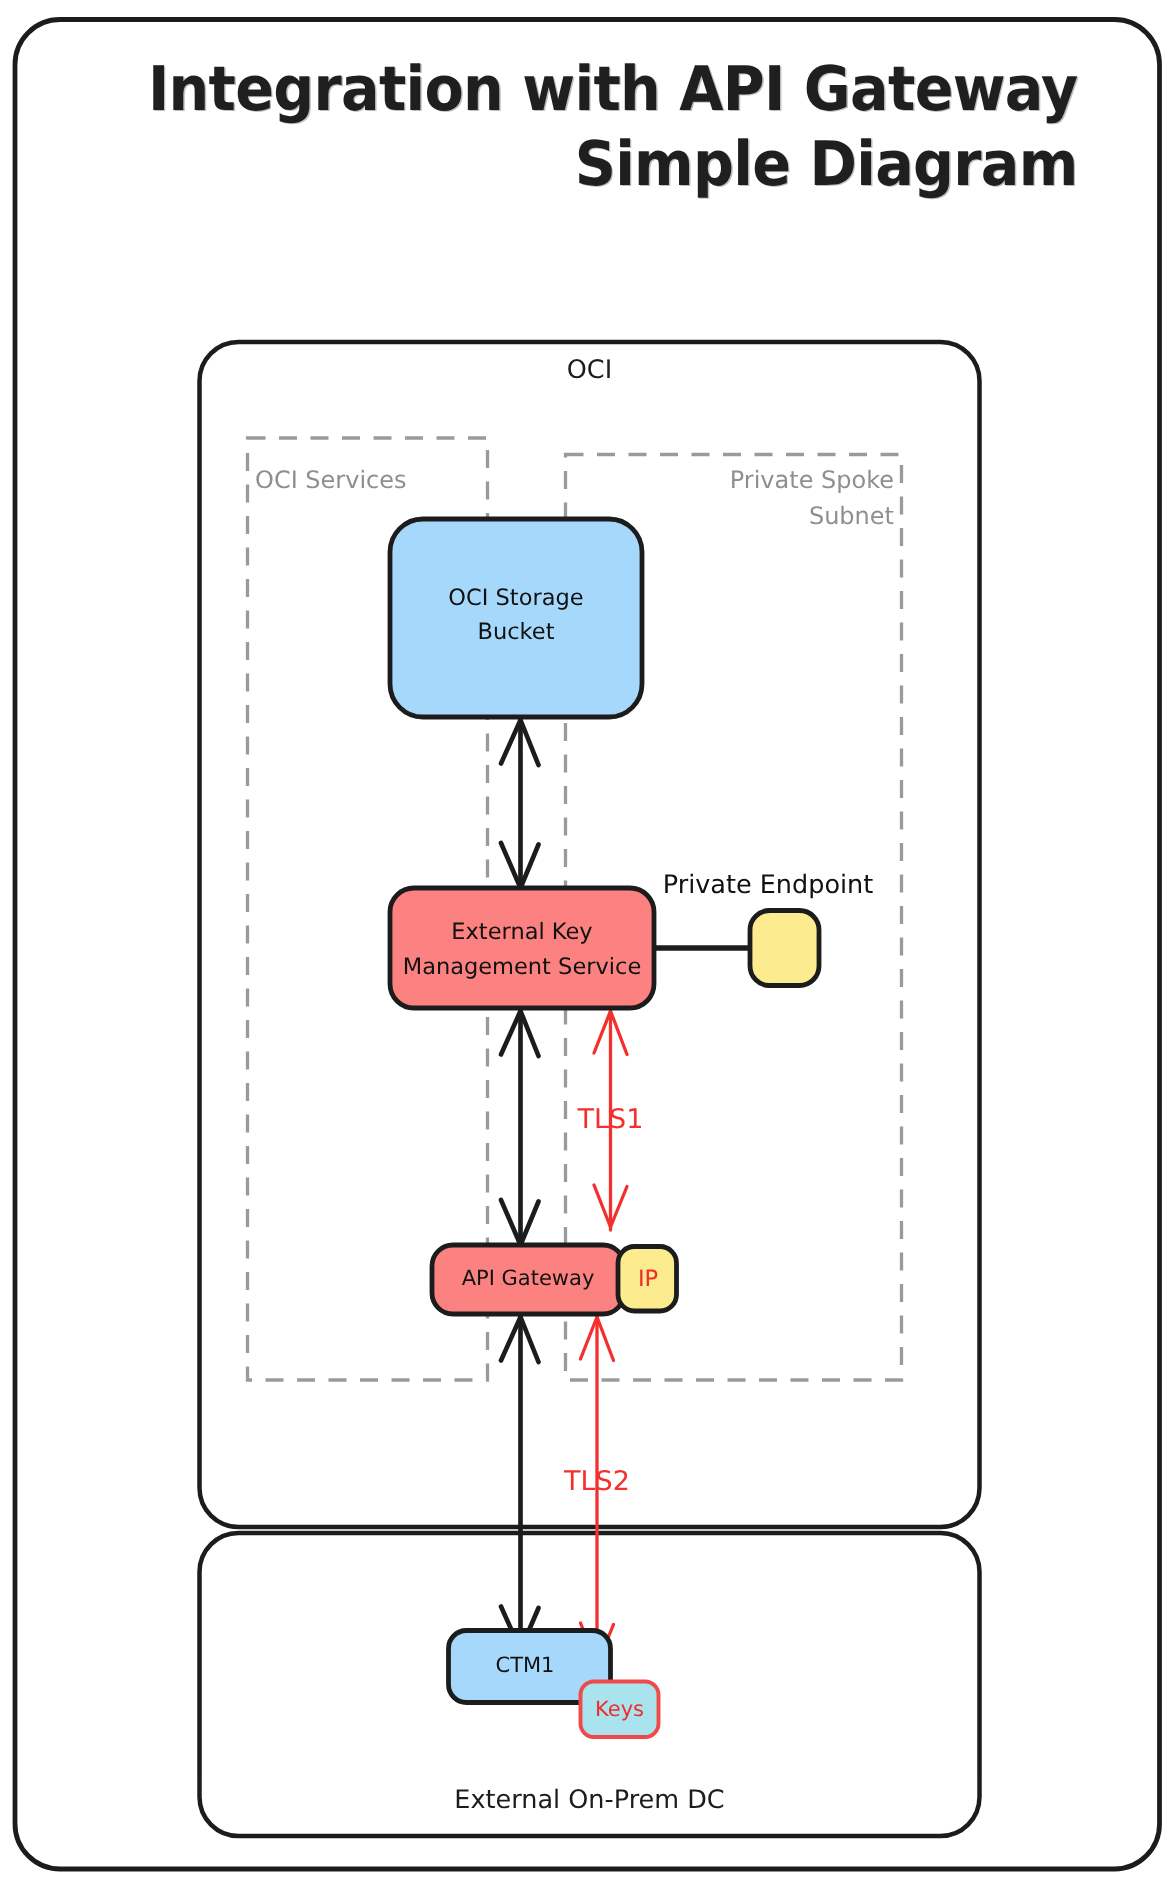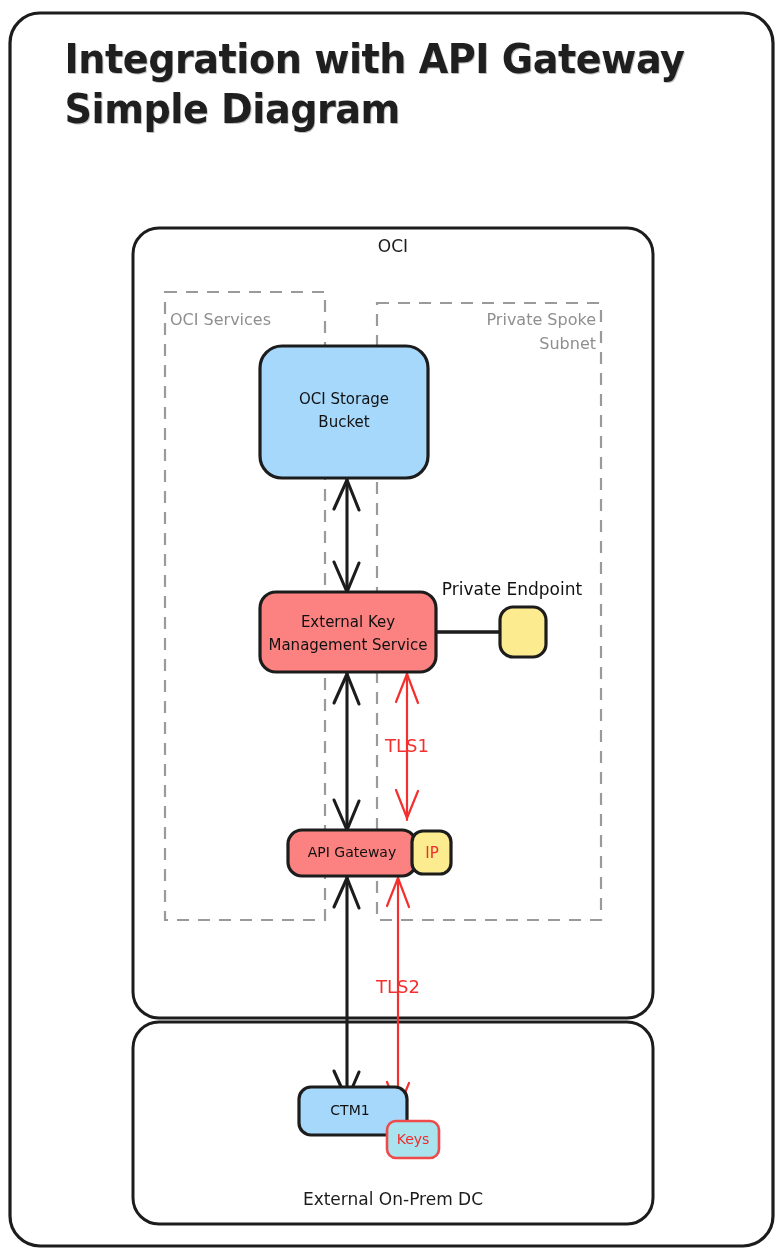--- a/index.html
+++ b/index.html
@@ -116,21 +116,21 @@
     font-family: "DejaVu Sans", sans-serif;
     font-size: 17px;
     fill: #111111;
     text-anchor: middle;
   }
   #title-block {
     position: absolute;
     left: 40px;
     top: 34px;
     width: 703px;
-    text-align: left;
+    text-align: right;
     pointer-events: none;
   }
   .title-line {
     font-family: "DejaVu Sans", sans-serif;
     font-weight: bold;
     font-size: 41px;
     line-height: 50px;
     letter-spacing: -0.5px;
     color: #1f1f1f;
     transform: scaleX(0.93);

